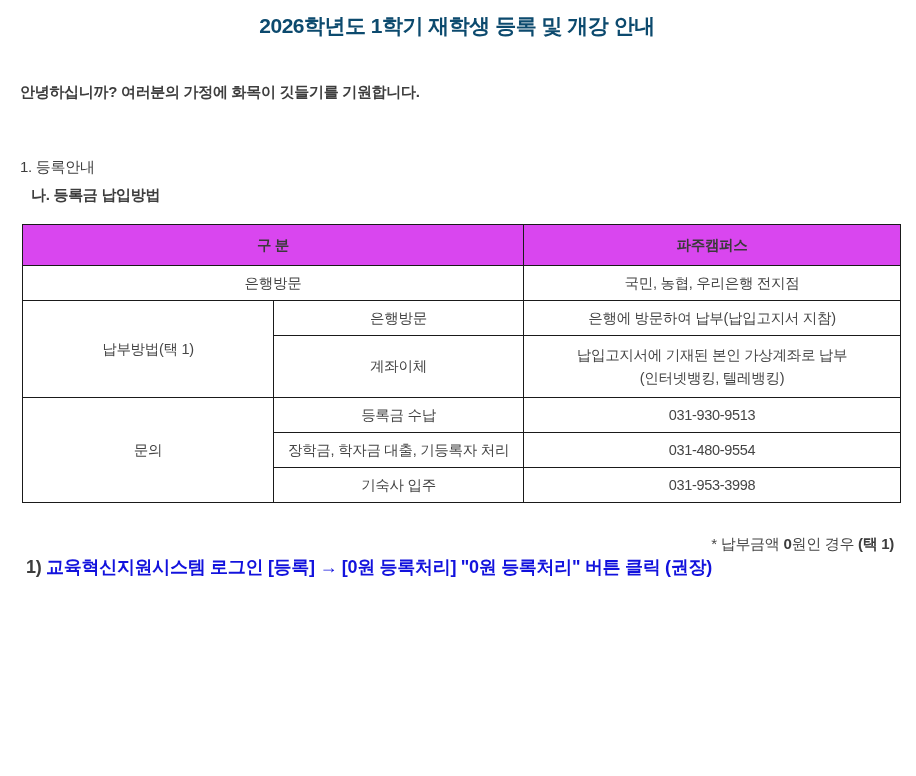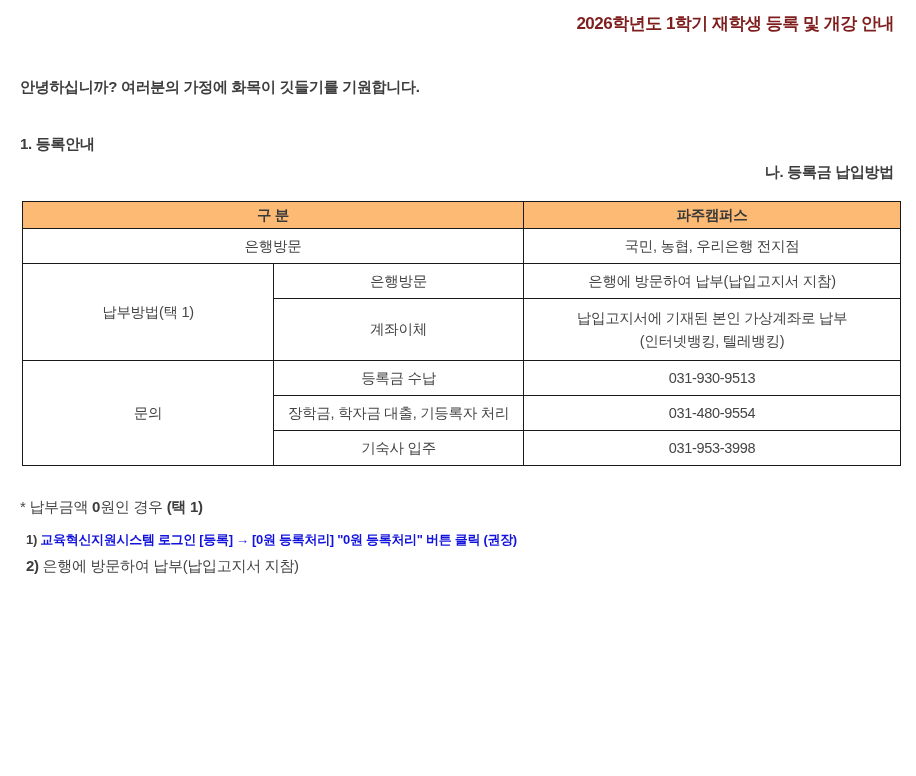--- a/index.html
+++ b/index.html
@@ -7,71 +7,71 @@
   body {
     width: 916px;
     height: 776px;
     font-family: "Liberation Sans", "DejaVu Sans", sans-serif;
     color: #454545;
     overflow: hidden;
   }
   .doc { padding: 10px 22px 0 20px; }
 
   .title {
-    text-align: right;
-    font-size: 17px;
+    text-align: center;
+    font-size: 21px;
     font-weight: bold;
-    color: #7f1d1d;
+    color: #0c4a6e;
     margin-top: 2px;
     letter-spacing: -0.5px;
   }
 
   .para { font-size: 15px; line-height: 1.25; letter-spacing: -0.3px; }
   .bold { font-weight: bold; }
   .dark { color: #3d3d3d; }
   .blue { color: #1212dd; }
   .navy { color: #2a2ab2; }
   .red  { color: #f40000; }
   .u    { text-decoration: underline; }
 
   .greeting1 { margin-top: 43px; font-weight: bold; color: #3d3d3d; }
   .greeting2 { margin-top: 15px; font-weight: bold; color: #3d3d3d; }
 
-  .sec1-heading { margin-top: 38px; font-weight: bold; color: #3d3d3d; }
+  .sec1-heading { margin-top: 56px; font-weight: normal; color: #3d3d3d; }
   .line-ga { margin-top: 9px; padding-left: 11px; }
-  .line-na { margin-top: 9px; padding-left: 11px; font-weight: bold; color: #3d3d3d; text-align: right; }
+  .line-na { margin-top: 9px; padding-left: 11px; font-weight: bold; color: #3d3d3d; }
 
   table.info {
     margin-top: 20px;
     margin-left: 2px;
     width: 878px;
     border-collapse: collapse;
     table-layout: fixed;
   }
   table.info td {
     border: 1px solid #1a1a1a;
     text-align: center;
     vertical-align: middle;
     font-size: 14.5px;
     color: #454545;
     letter-spacing: -0.3px;
     padding: 2px 4px;
   }
   table.info tr.hdr td {
-    background: #fdba74;
+    background: #d946ef;
     font-weight: bold;
     color: #3a3a3a;
-    height: 27px;
+    height: 41px;
   }
   table.info td.h35 { height: 35px; }
   table.info td.h62 { height: 62px; line-height: 1.6; }
 
   .note-print { margin-top: 26px; font-size: 15px; letter-spacing: -0.3px; }
-  .note-zero-head { margin-top: 32px; font-size: 15px; color: #454545; }
-  .note-zero-opt1 { margin-top: 15px; padding-left: 6px; font-size: 13px; }
+  .note-zero-head { margin-top: 32px; font-size: 15px; color: #454545; text-align: right; }
+  .note-zero-opt1 { margin-top: 2px; padding-left: 6px; font-size: 18px; }
   .note-zero-opt2 { margin-top: 9px; padding-left: 6px; font-size: 15px; }
 
   .sec2-line { margin-top: 40px; font-size: 15px; font-weight: bold; }
 </style>
 </head>
 <body>
 
 <div class="doc">
 
   <h1 class="title">2026학년도 1학기 재학생 등록 및 개강 안내</h1>
@@ -125,18 +125,15 @@
   </tbody>
     </table>
 
 
   <p class="para note-zero-head">
     <span>* 납부금액 </span><span class="bold dark">0</span><span>원인 경우 </span><span class="bold dark">(택 1)</span>
   </p>
   <p class="para note-zero-opt1">
     <span class="bold dark">1) </span><span class="bold blue">교육혁신지원시스템 로그인 [등록] → [0원 등록처리] "0원 등록처리" 버튼 클릭 (권장)</span>
   </p>
-  <p class="para note-zero-opt2">
-    <span class="bold dark">2) </span><span>은행에 방문하여 납부(납입고지서 지참)</span>
-  </p>
 
 
 </div>
 
 </body></html>

